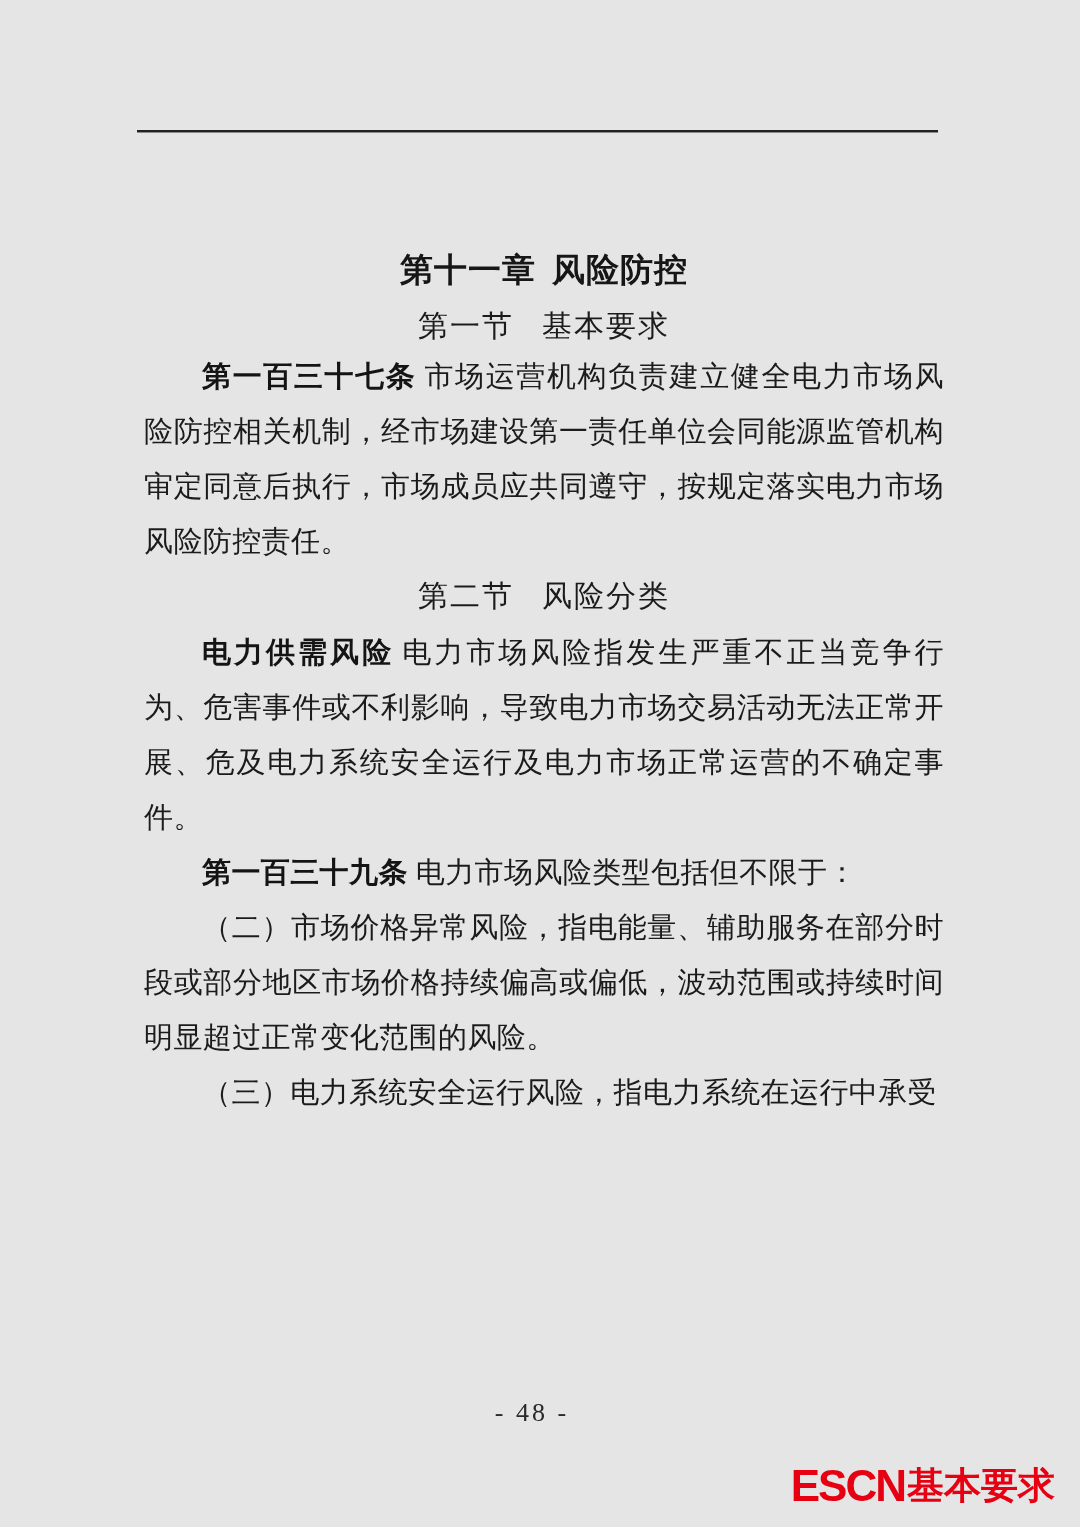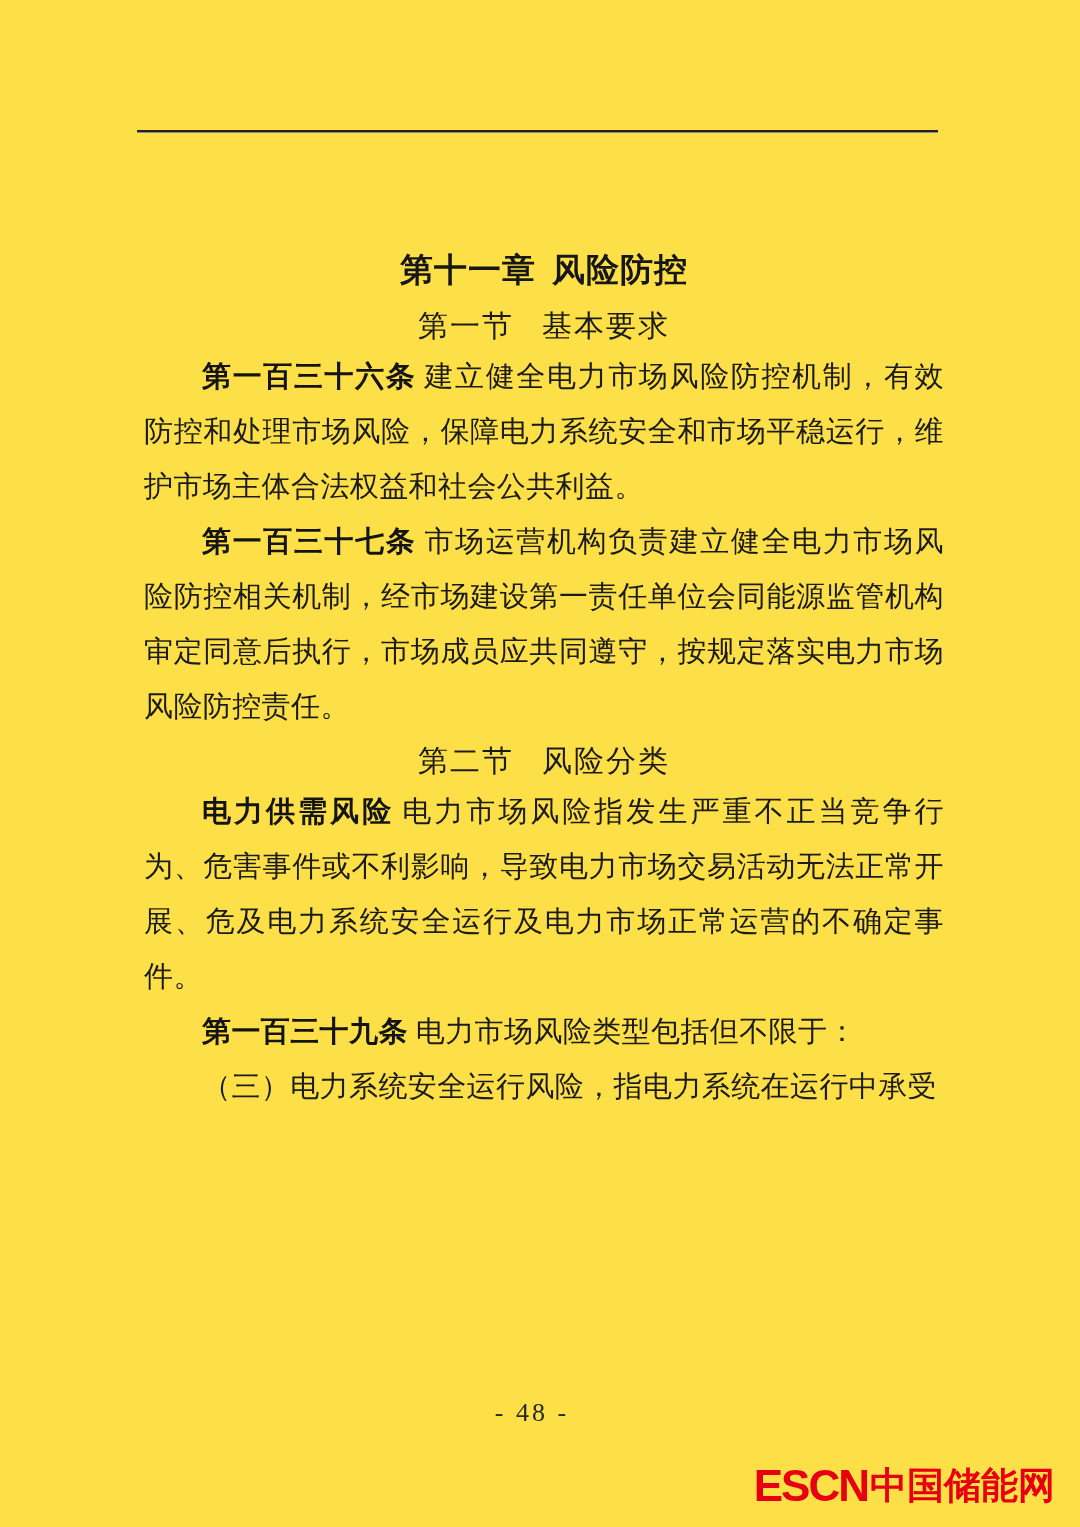--- a/index.html
+++ b/index.html
@@ -1,21 +1,21 @@
 <!DOCTYPE html>
 <html><head>
 <meta charset="utf-8">
 <style>
   * { margin: 0; padding: 0; box-sizing: border-box; }
   html, body { background: #ffffff; }
   .page {
     position: relative;
     width: 1080px;
     height: 1527px;
-    background: #fde047;
+    background: #e5e5e5;
     overflow: hidden;
     font-family: "Liberation Serif", serif;
     color: #1b1b1b;
   }
   .top-rule {
     position: absolute;
     left: 137px;
     top: 130px;
     width: 801px;
     height: 3px;
@@ -44,21 +44,21 @@
     font-size: 30px;
     font-weight: 500;
     text-align: center;
     line-height: 42px;
     letter-spacing: 2px;
     word-spacing: 8px;
     color: #1b1b1b;
   }
   .section-title.mid {
     margin-top: 8px;
-    margin-bottom: 0;
+    margin-bottom: 6px;
   }
   .body-para {
     font-size: 29px;
     line-height: 55px;
     letter-spacing: 0.4px;
     text-align: justify;
     text-justify: inter-ideograph;
     text-indent: 58px;
     color: #1b1b1b;
   }
@@ -105,36 +105,36 @@
 <div class="page">
 
   <div class="top-rule"></div>
 
   <div class="content">
 
     <div class="chapter-title">第十一章 风险防控</div>
 
     <div class="section-title">第一节 基本要求</div>
 
-    <p class="body-para"><span class="article-num">第一百三十六条</span><span>建立健全电力市场风险防控机制，有效防控和处理市场风险，保障电力系统安全和市场平稳运行，维护市场主体合法权益和社会公共利益。</span></p>
 
     <p class="body-para"><span class="article-num">第一百三十七条</span><span>市场运营机构负责建立健全电力市场风险防控相关机制，经市场建设第一责任单位会同能源监管机构审定同意后执行，市场成员应共同遵守，按规定落实电力市场风险防控责任。</span></p>
 
     <div class="section-title mid">第二节 风险分类</div>
 
     <p class="body-para"><span class="article-num">电力供需风险</span><span>电力市场风险指发生严重不正当竞争行为、危害事件或不利影响，导致电力市场交易活动无法正常开展、危及电力系统安全运行及电力市场正常运营的不确定事件。</span></p>
 
     <p class="body-para"><span class="article-num">第一百三十九条</span><span>电力市场风险类型包括但不限于：</span></p>
 
 
+    <p class="body-para"><span>（二）市场价格异常风险，指电能量、辅助服务在部分时段或部分地区市场价格持续偏高或偏低，波动范围或持续时间明显超过正常变化范围的风险。</span></p>
 
     <p class="body-para"><span>（三）电力系统安全运行风险，指电力系统在运行中承受</span></p>
 
   </div>
 
   <div class="page-number">- 48 -</div>
 
   <div class="brand-logo">
     <span class="logo-latin" style="color: rgb(230, 0, 18);">ESCN</span>
-    <span class="logo-cn" style="color: rgb(230, 0, 18);">中国储能网</span>
+    <span class="logo-cn" style="color: rgb(230, 0, 18);">基本要求</span>
   </div>
 
 </div>
 
 </body></html>

